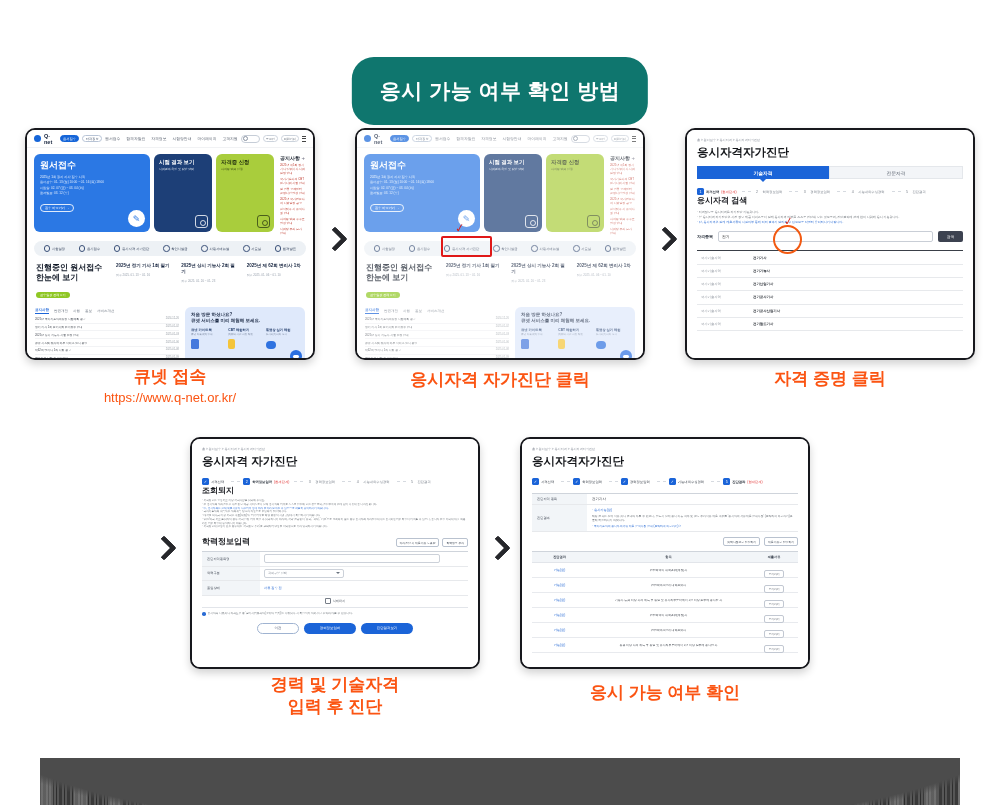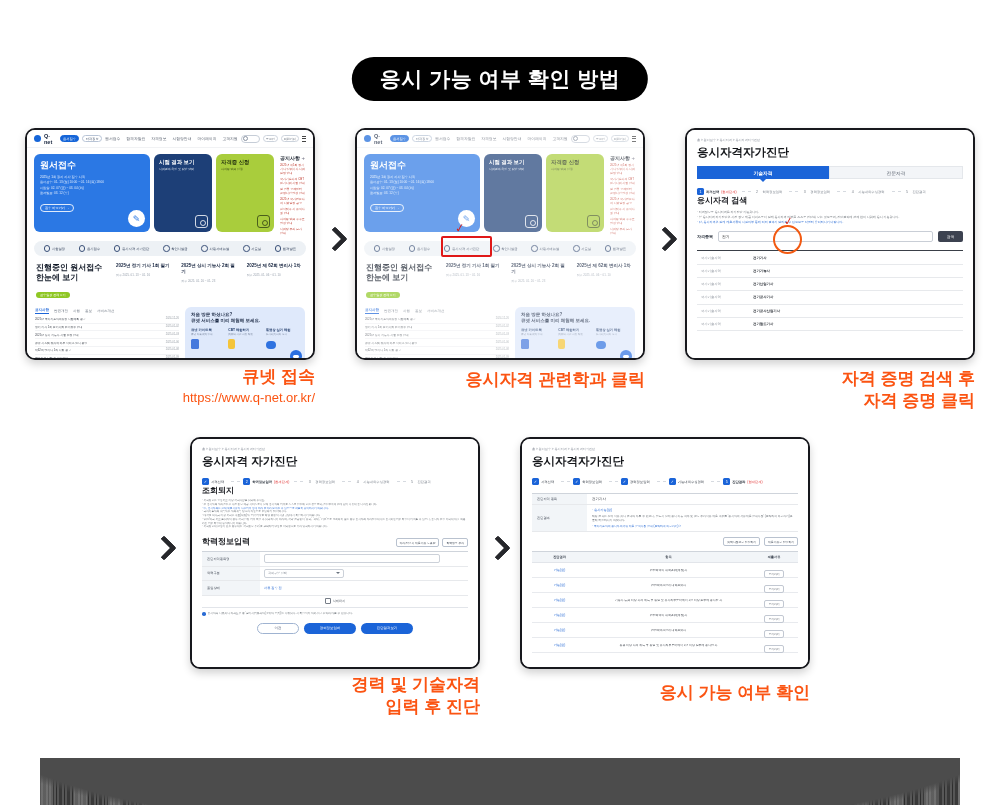--- a/index.html
+++ b/index.html
@@ -1,42 +1,42 @@
 <!DOCTYPE html>
 <html><head>
 <meta charset="utf-8">
 <style>
   html,body{margin:0;padding:0;background:#fff;}
   body{font-family:"Liberation Sans","DejaVu Sans",sans-serif;}
   .page{position:relative;width:1000px;height:805px;background:#fff;overflow:hidden;}
 
   
   .title-pill{position:absolute;left:50%;top:57px;transform:translateX(-50%);
-    background:#000000;color:#fff;font-size:21px;font-weight:bold;letter-spacing:.5px;
-    padding:8px 28px;border-radius:22px;white-space:nowrap;}
+    background:#0f766e;color:#fff;font-size:21px;font-weight:bold;letter-spacing:.5px;
+    padding:20px 28px;border-radius:22px;white-space:nowrap;}
 
   
   .shot{position:absolute;width:290px;height:232px;background:#fff;border:2px solid #17181d;
     border-radius:10px;box-shadow:0 4px 8px rgba(0,0,0,.18);overflow:hidden;box-sizing:border-box;}
   #shot1{left:25px;top:128px}
   #shot2{left:355px;top:128px}
   #shot3{left:685px;top:128px}
   #shot4{left:190px;top:437px}
   #shot5{left:520px;top:437px}
 
   
   .chev{position:absolute;width:13px;height:13px;border-top:5px solid #26272b;border-right:5px solid #26272b;
     transform:rotate(45deg);border-radius:2px;}
   #chev1{left:326px;top:230px}
   #chev2{left:656px;top:230px}
   #chev3{left:155px;top:539px}
   #chev4{left:489px;top:539px}
 
   
-  .cap{position:absolute;width:290px;text-align:right;color:#fb5412;line-height:1.3;}
+  .cap{position:absolute;width:290px;text-align:center;color:#fb5412;line-height:1.3;}
   .cap .cap-main{font-size:17px;font-weight:800;}
   .cap .cap-sub{font-size:13px;font-weight:500;margin-top:2px;}
   #cap1{left:25px;top:366px}
   #cap2{left:355px;top:369px}
   #cap3{left:685px;top:368px}
   #cap4{left:190px;top:674px}
   #cap5{left:520px;top:682px}
 
   
   .bottom-strip{position:absolute;left:40px;right:40px;top:758px;bottom:0;background-color:#474747;
@@ -736,24 +736,23 @@
       <div class="anno-circle"></div>
       <div class="anno-check">✓</div>
     </div>
   </div>
 
   <div class="cap" id="cap1">
     <div class="cap-main">큐넷 접속</div>
     <div class="cap-sub">https://www.q-net.or.kr/</div>
   </div>
   <div class="cap" id="cap2">
-    <div class="cap-main">응시자격 관련학과 클릭</div>
+    <div class="cap-main">응시자격 자가진단 클릭</div>
   </div>
   <div class="cap" id="cap3">
-    <div class="cap-main">자격 증명 검색 후</div>
     <div class="cap-main">자격 증명 클릭</div>
   </div>
 
   <div class="chev" id="chev3"></div>
   <div class="shot" id="shot4">
     <div class="dg">
       <div class="dg-bc">홈 &gt; 원서접수 &gt; 응시자격 &gt; 응시자격자가진단</div>
       <div class="dg-title">응시자격 자가진단</div>
       <div class="dg-steps">
 

